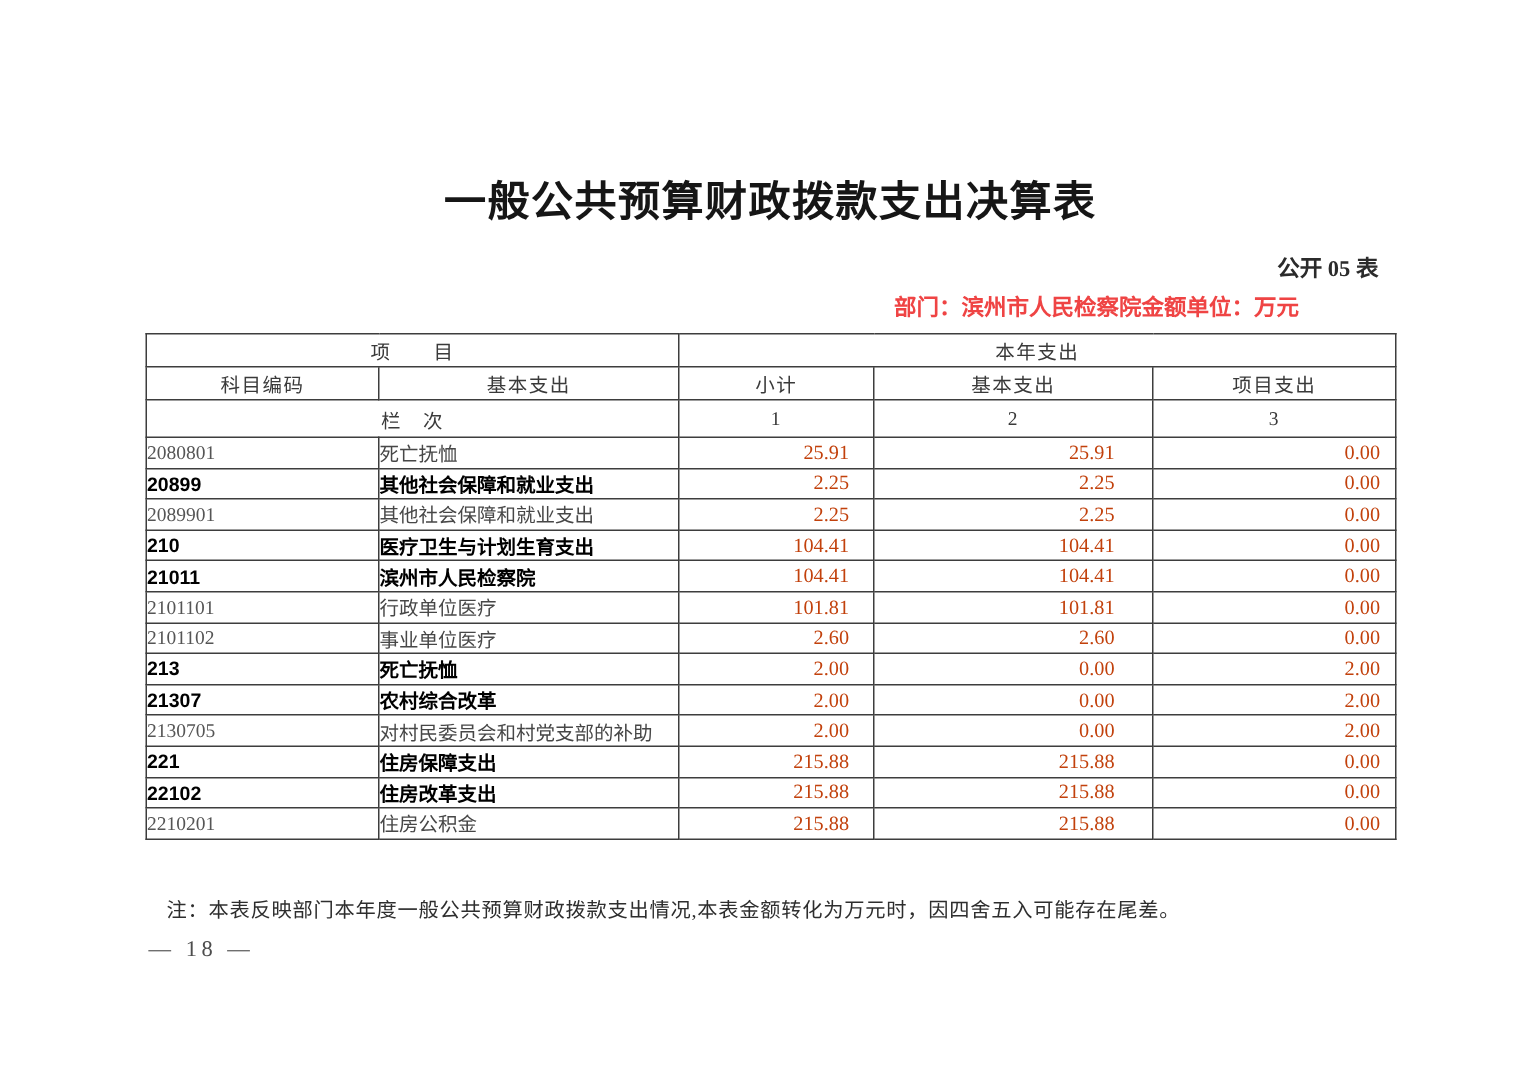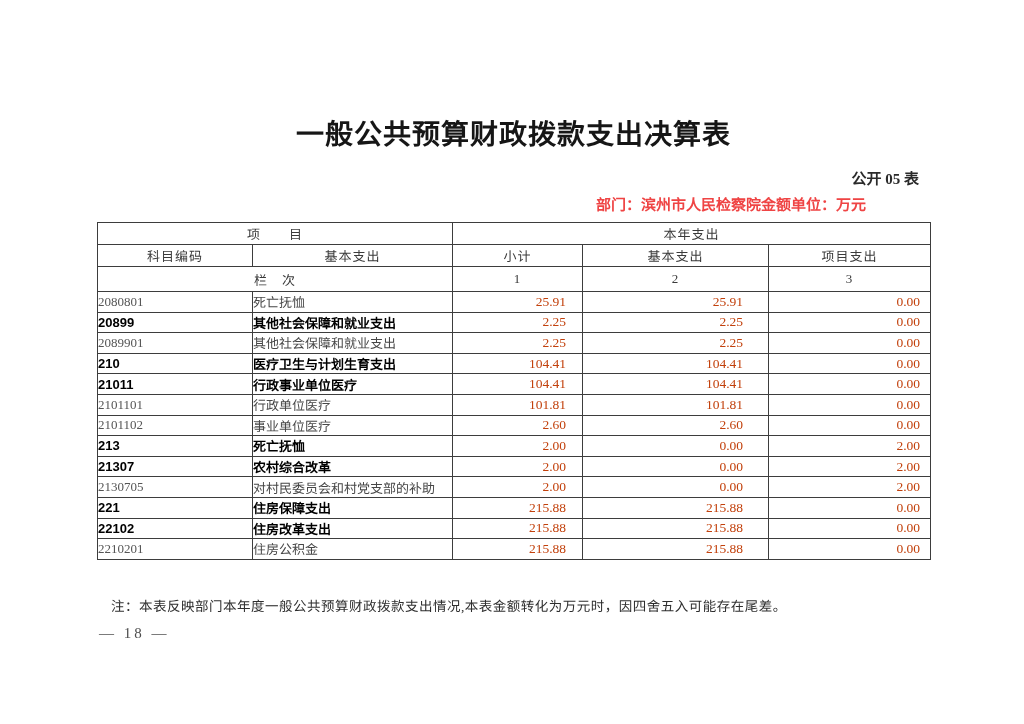--- a/index.html
+++ b/index.html
@@ -136,21 +136,21 @@
         </tr>
         <tr class="bold">
           <td class="code">210</td>
           <td class="name ind-0">医疗卫生与计划生育支出</td>
           <td class="num c-sub">104.41</td>
           <td class="num c-bas">104.41</td>
           <td class="num c-prj">0.00</td>
         </tr>
         <tr class="bold">
           <td class="code">21011</td>
-          <td class="name ind-0">行政事业单位医疗</td>
+          <td class="name ind-0">滨州市人民检察院</td>
           <td class="num c-sub">104.41</td>
           <td class="num c-bas">104.41</td>
           <td class="num c-prj">0.00</td>
         </tr>
         <tr>
           <td class="code">2101101</td>
           <td class="name ind-2">行政单位医疗</td>
           <td class="num c-sub">101.81</td>
           <td class="num c-bas">101.81</td>
           <td class="num c-prj">0.00</td>

